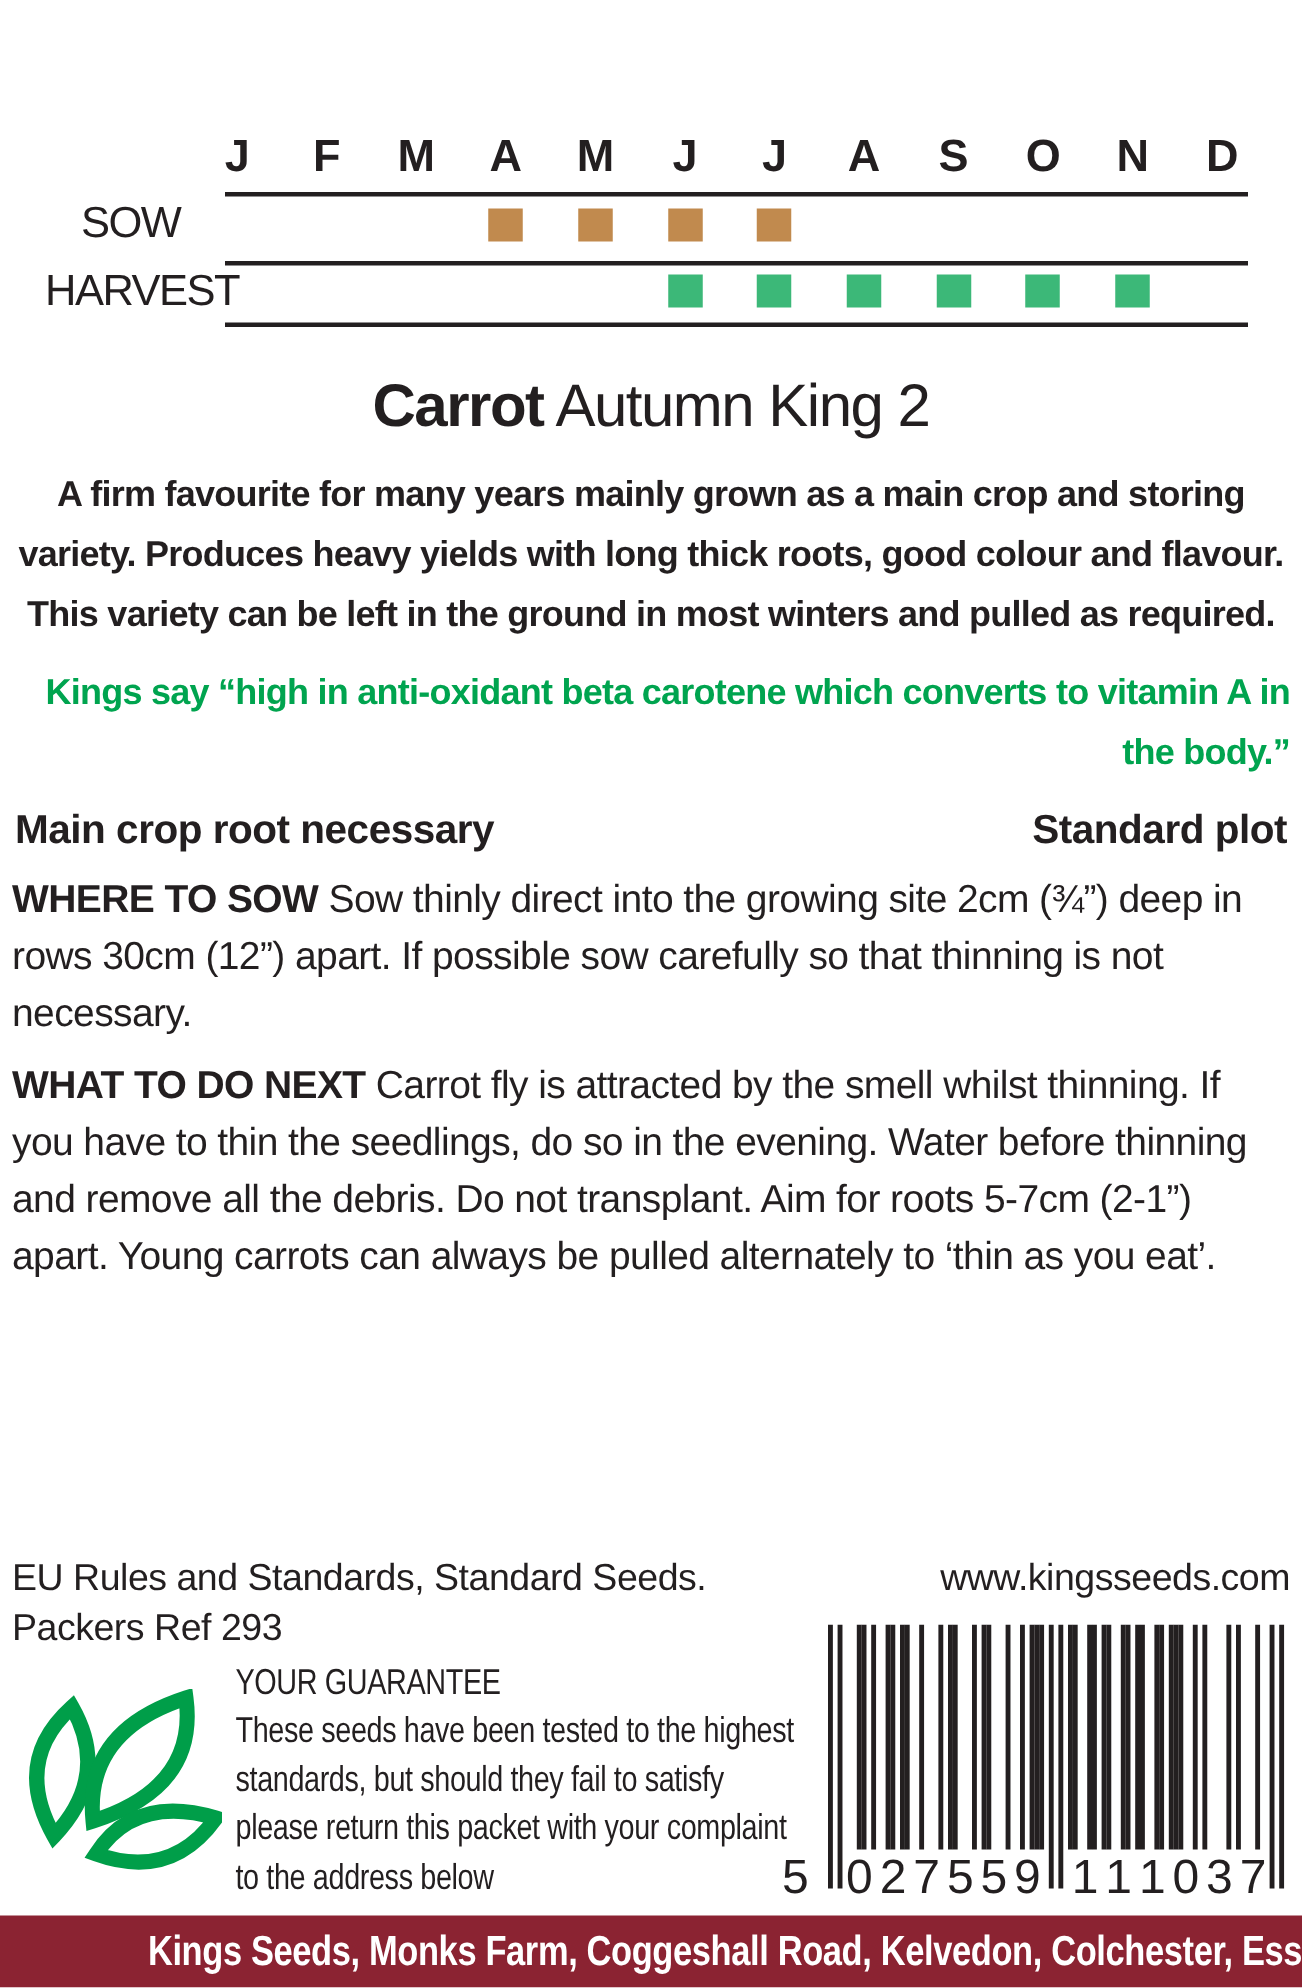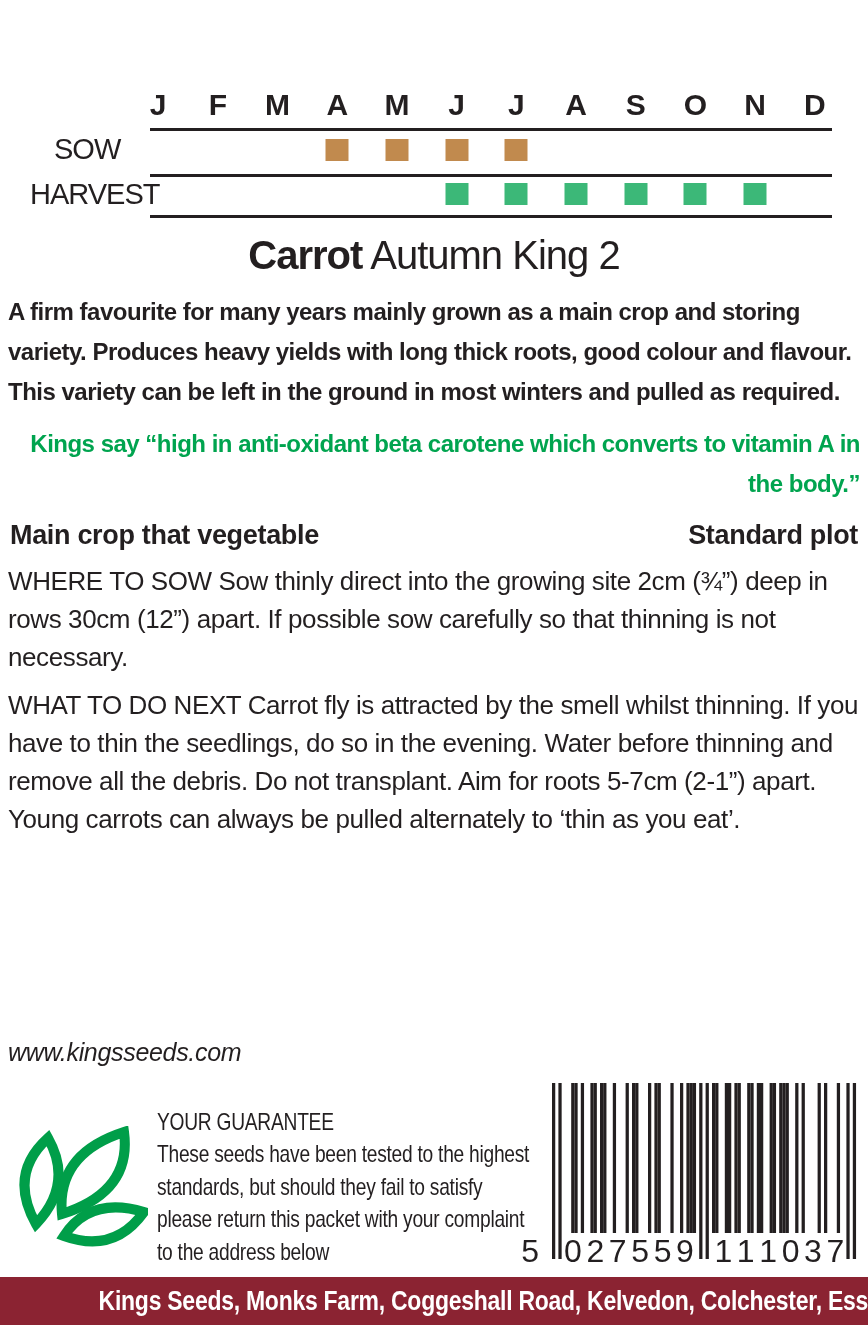--- a/index.html
+++ b/index.html
@@ -14,32 +14,32 @@
   .cal-label{position:absolute;left:30px;font-size:29px;letter-spacing:-1px;color:var(--text);}
   .cal-label.sow{top:133px;margin-left:24px;}
   .cal-label.harvest{top:178px;}
   .cal-months{position:absolute;left:150px;top:88px;width:682px;height:36px;}
   .month{position:absolute;top:0;transform:translateX(-50%);font-weight:700;font-size:30px;}
   .cal-line{position:absolute;left:150px;width:682px;height:3px;background:var(--text);}
   .squares-row{position:absolute;left:150px;width:682px;height:24px;}
   .cal-square{position:absolute;top:0;transform:translateX(-50%);width:23px;height:22px;}
   
   .main{position:absolute;top:232px;left:8px;right:8px;}
-  .title{margin:0;text-align:center;font-size:40px;line-height:46px;font-weight:400;letter-spacing:-1px;}
+  .title{margin:16px;text-align:center;font-size:40px;line-height:46px;font-weight:400;letter-spacing:-1px;}
   .title b{font-weight:700;}
-  .description{margin:14px 0 0 0;font-weight:700;font-size:24px;line-height:40px;letter-spacing:-0.5px;}
+  .description{margin:14px 0 0 0;text-align:center;font-weight:700;font-size:24px;line-height:40px;letter-spacing:-0.5px;}
   .kings-say{margin:12px 0 0 0;text-align:right;font-weight:700;font-size:24px;line-height:40px;letter-spacing:-0.5px;color:var(--green-text,#00a44f);}
   .crop-row{margin:14px 2px 0 2px;display:flex;justify-content:space-between;font-weight:700;font-size:27px;line-height:34px;}
   .sections{margin-top:10px;}
   .sec{margin:0 0 10px 0;font-size:26px;line-height:38px;letter-spacing:-0.4px;}
-  .sec b{font-weight:400;}
+  .sec b{font-weight:700;}
   
   .eu-row{position:absolute;top:1036px;left:8px;right:8px;display:flex;justify-content:space-between;align-items:flex-start;font-size:25px;line-height:33px;}
   .eu-left{text-align:left;}
-  .website{text-align:right;font-style:italic;}
+  .website{text-align:right;}
   .logo{position:absolute;left:8px;top:1126px;width:140px;height:130px;}
   .guarantee{position:absolute;left:157px;top:1106px;width:470px;font-size:24px;line-height:32.4px;transform:scaleX(0.8);transform-origin:left top;}
   .guarantee .g-head{display:block;}
   .barcode-wrap{position:absolute;left:516px;top:1083px;width:345px;height:182px;}
   
   .footer{position:absolute;left:0;top:1277px;width:868px;height:48px;background:var(--footer-bg,#8b2332);text-align:center;}
   .footer span{display:inline-block;white-space:nowrap;transform:scaleX(0.82);transform-origin:center;color:var(--footer-text,#fff);font-weight:700;font-size:28px;line-height:48px;letter-spacing:-0.3px;}
 </style>
 </head>
 <body>
@@ -78,30 +78,34 @@
       <span class="cal-square" style="left: 605px; background: rgb(60, 184, 120);"></span>
     </div>
   <div class="cal-line" style="top:215px"></div>
 </div>
 
 <div class="main">
   <h1 class="title"><b>Carrot</b> <span>Autumn King 2</span></h1>
   <p class="description">A firm favourite for many years mainly grown as a main crop and storing variety. Produces heavy yields with long thick roots, good colour and flavour. This variety can be left in the ground in most winters and pulled as required.</p>
   <p class="kings-say">Kings say “high in anti-oxidant beta carotene which converts to vitamin A in the body.”</p>
   <div class="crop-row">
-    <span>Main crop that vegetable</span>
+    <span>Main crop root necessary</span>
     <span>Standard plot</span>
   </div>
   <div class="sections">
     <p class="sec"><b>WHERE TO SOW</b> <span>Sow thinly direct into the growing site 2cm (¾”) deep in rows 30cm (12”) apart. If possible sow carefully so that thinning is not necessary.</span></p>
     <p class="sec"><b>WHAT TO DO NEXT</b> <span>Carrot fly is attracted by the smell whilst thinning. If you have to thin the seedlings, do so in the evening. Water before thinning and remove all the debris. Do not transplant. Aim for roots 5-7cm (2-1”) apart. Young carrots can always be pulled alternately to ‘thin as you eat’.</span></p>
   </div>
 </div>
 
 <div class="eu-row">
+  <div class="eu-left">
+    <div>EU Rules and Standards, Standard Seeds.</div>
+    <div>Packers Ref 293</div>
+  </div>
   <div class="website">www.kingsseeds.com</div>
 </div>
 
 <svg class="logo" viewBox="0 0 140 130" fill="none">
   <path d="M40,12 Q0,48 28,98 Q66,58 40,12 Z" stroke-width="10" stroke-linejoin="miter" stroke="#009e49"></path>
   <path d="M116,6 Q48,28 54,88 Q124,66 116,6 Z" stroke-width="10" stroke-linejoin="miter" stroke="#009e49"></path>
   <path d="M56,110 Q82,70 136,86 Q106,128 56,110 Z" stroke-width="10" stroke-linejoin="miter" stroke="#009e49"></path>
 </svg>
 
 <div class="guarantee">

